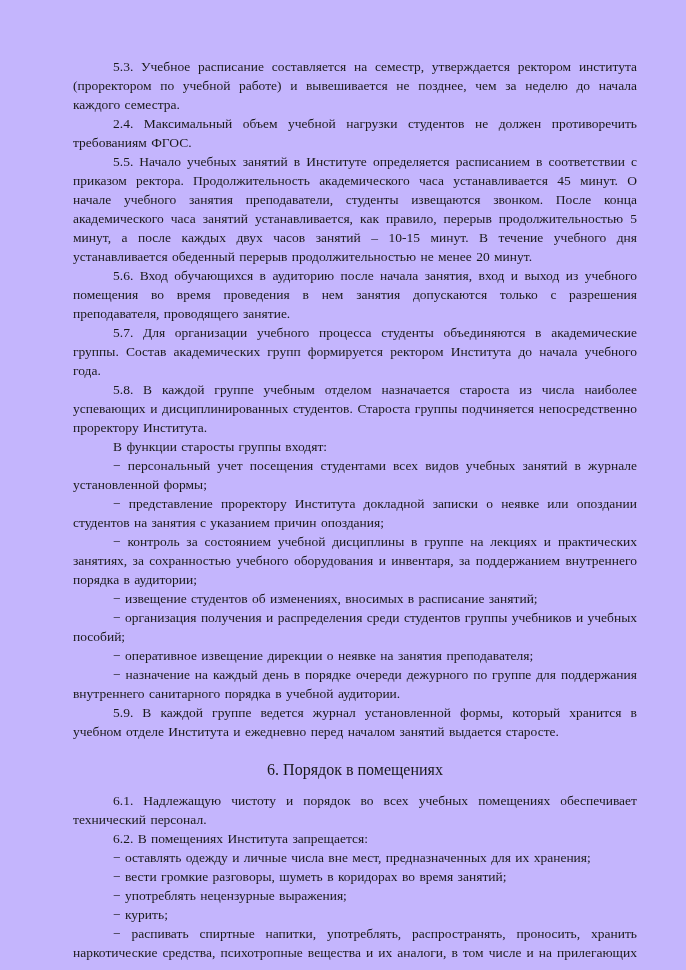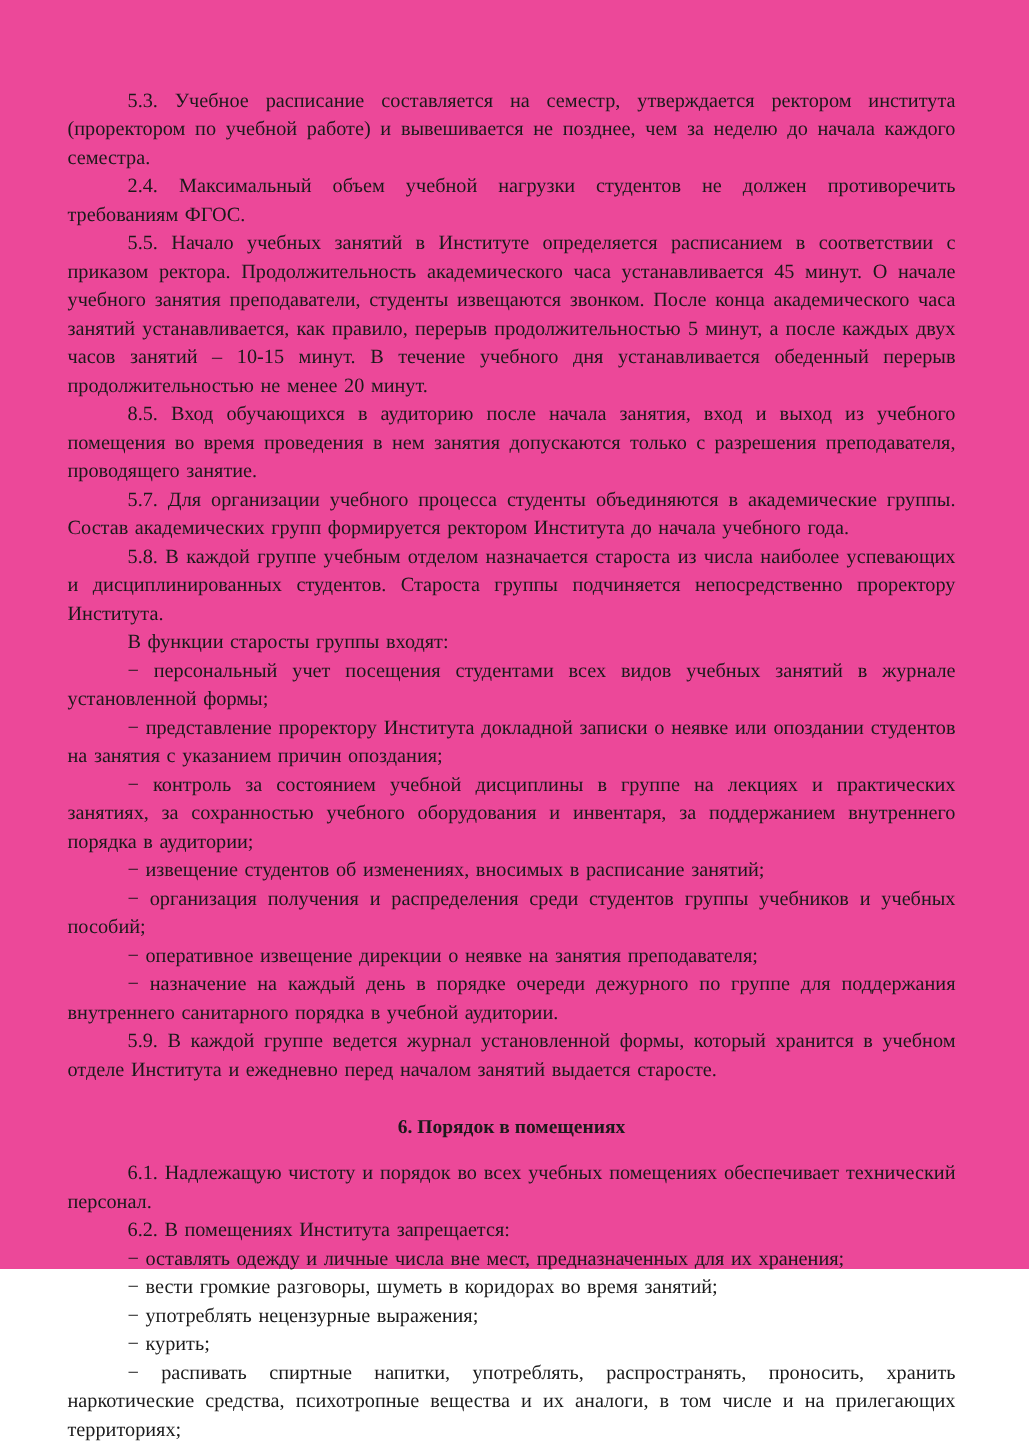--- a/index.html
+++ b/index.html
@@ -10,49 +10,49 @@
   body {
     width: 686px;
     height: 970px;
     overflow: hidden;
     font-family: "Liberation Serif", "DejaVu Serif", serif;
     color: #1a1a1a;
   }
   .page {
     box-sizing: border-box;
     width: 686px;
-    height: 846px;
-    background: #ec4899;
-    padding: 57px 49px 40px 45px;
+    height: 970px;
+    background: #c4b5fd;
+    padding: 57px 49px 40px 73px;
   }
   .para {
     margin: 0;
     font-size: 13.5px;
     line-height: 19px;
     text-align: justify;
     text-indent: 40px;
     word-spacing: 1px;
   }
   .heading {
     margin: 19px 0 12px 0;
-    font-size: 13px;
+    font-size: 16px;
     line-height: 19px;
     text-align: center;
-    font-weight: bold;
+    font-weight: normal;
     text-indent: 0;
   }
 </style>
 </head>
 <body>
 
 <div class="page">
   <p class="para">5.3. Учебное расписание составляется на семестр, утверждается ректором института (проректором по учебной работе) и вывешивается не позднее, чем за неделю до начала каждого семестра.</p>
   <p class="para">2.4. Максимальный объем учебной нагрузки студентов не должен противоречить требованиям ФГОС.</p>
   <p class="para">5.5. Начало учебных занятий в Институте определяется расписанием в соответствии с приказом ректора. Продолжительность академического часа устанавливается 45 минут. О начале учебного занятия преподаватели, студенты извещаются звонком. После конца академического часа занятий устанавливается, как правило, перерыв продолжительностью 5 минут, а после каждых двух часов занятий – 10-15 минут. В течение учебного дня устанавливается обеденный перерыв продолжительностью не менее 20 минут.</p>
-  <p class="para">8.5. Вход обучающихся в аудиторию после начала занятия, вход и выход из учебного помещения во время проведения в нем занятия допускаются только с разрешения преподавателя, проводящего занятие.</p>
+  <p class="para">5.6. Вход обучающихся в аудиторию после начала занятия, вход и выход из учебного помещения во время проведения в нем занятия допускаются только с разрешения преподавателя, проводящего занятие.</p>
   <p class="para">5.7. Для организации учебного процесса студенты объединяются в академические группы. Состав академических групп формируется ректором Института до начала учебного года.</p>
   <p class="para">5.8. В каждой группе учебным отделом назначается староста из числа наиболее успевающих и дисциплинированных студентов. Староста группы подчиняется непосредственно проректору Института.</p>
   <p class="para">В функции старосты группы входят:</p>
   <p class="para">− персональный учет посещения студентами всех видов учебных занятий в журнале установленной формы;</p>
   <p class="para">− представление проректору Института докладной записки о неявке или опоздании студентов на занятия с указанием причин опоздания;</p>
   <p class="para">− контроль за состоянием учебной дисциплины в группе на лекциях и практических занятиях, за сохранностью учебного оборудования и инвентаря, за поддержанием внутреннего порядка в аудитории;</p>
   <p class="para">− извещение студентов об изменениях, вносимых в расписание занятий;</p>
   <p class="para">− организация получения и распределения среди студентов группы учебников и учебных пособий;</p>
   <p class="para">− оперативное извещение дирекции о неявке на занятия преподавателя;</p>
   <p class="para">− назначение на каждый день в порядке очереди дежурного по группе для поддержания внутреннего санитарного порядка в учебной аудитории.</p>

